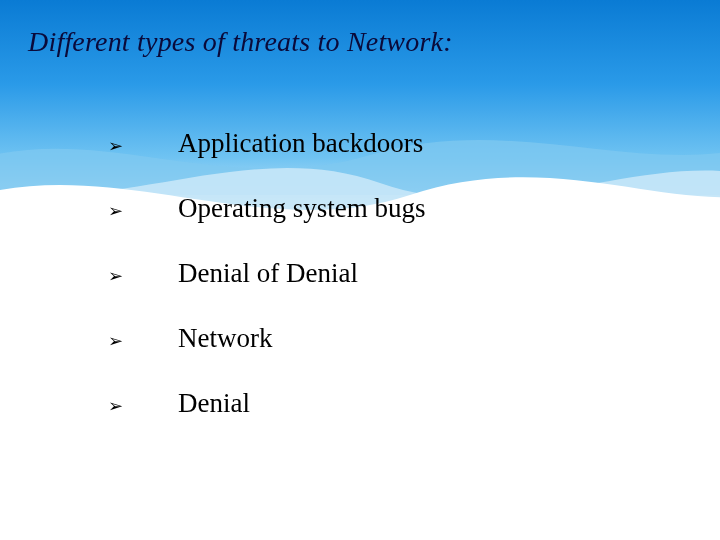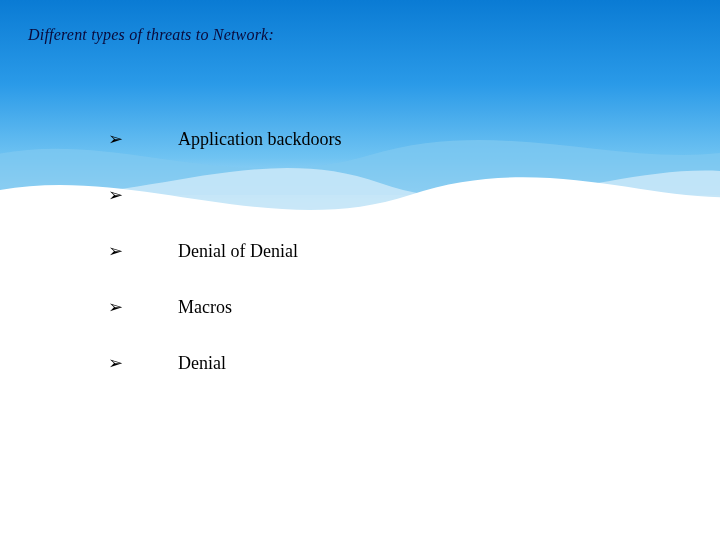--- a/index.html
+++ b/index.html
@@ -39,21 +39,21 @@
   }
   .wave1 { top: 105px; height: 90px; z-index: 1; }
   .wave2 { top: 128px; height: 90px; z-index: 2; }
   .wave3 { top: 150px; height: 90px; z-index: 3; }
   .title {
     position: absolute;
     top: 26px;
     left: 28px;
     font-style: italic;
     font-family: 'Monotype Corsiva', 'Brush Script MT', cursive, Georgia, serif;
-    font-size: 16px;
+    font-size: 28px;
     color: #0a0a3a;
     z-index: 5;
     letter-spacing: 0.2px;
   }
   .list {
     position: absolute;
     top: 128px;
     left: 108px;
     z-index: 10;
   }
@@ -64,21 +64,21 @@
   }
   .bullet {
     font-family: 'Arial', sans-serif;
     font-size: 18px;
     color: #000;
     width: 70px;
     display: inline-block;
   }
   .item-text {
     font-family: Georgia, 'Times New Roman', serif;
-    font-size: 18px;
+    font-size: 27px;
     color: #000;
   }
 </style>
 </head>
 <body>
 
 <div class="slide">
   <div class="sky"></div>
 
   <div class="wave wave1">
@@ -99,27 +99,28 @@
 
   <div class="title">Different types of threats to Network:</div>
 
   <div class="list">
     <div class="list-item">
       <span class="bullet">➢</span>
       <span class="item-text">Application backdoors</span>
     </div>
     <div class="list-item">
       <span class="bullet">➢</span>
+      <span class="item-text">Operating system bugs</span>
     </div>
     <div class="list-item">
       <span class="bullet">➢</span>
       <span class="item-text">Denial of Denial</span>
     </div>
     <div class="list-item">
       <span class="bullet">➢</span>
-      <span class="item-text">Macros</span>
+      <span class="item-text">Network</span>
     </div>
     <div class="list-item">
       <span class="bullet">➢</span>
       <span class="item-text">Denial</span>
     </div>
   </div>
 </div>
 
 </body></html>

